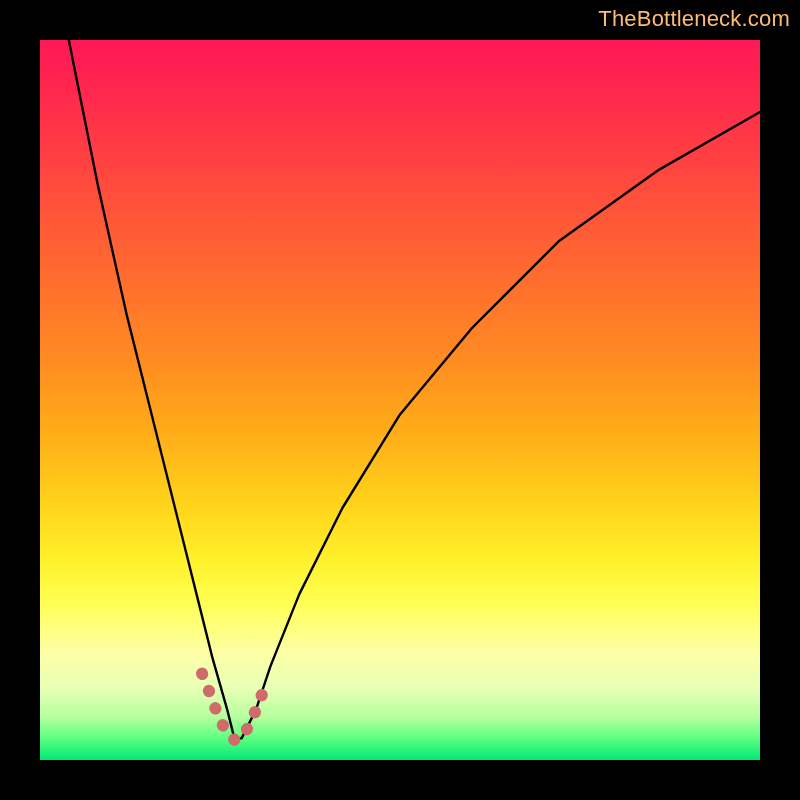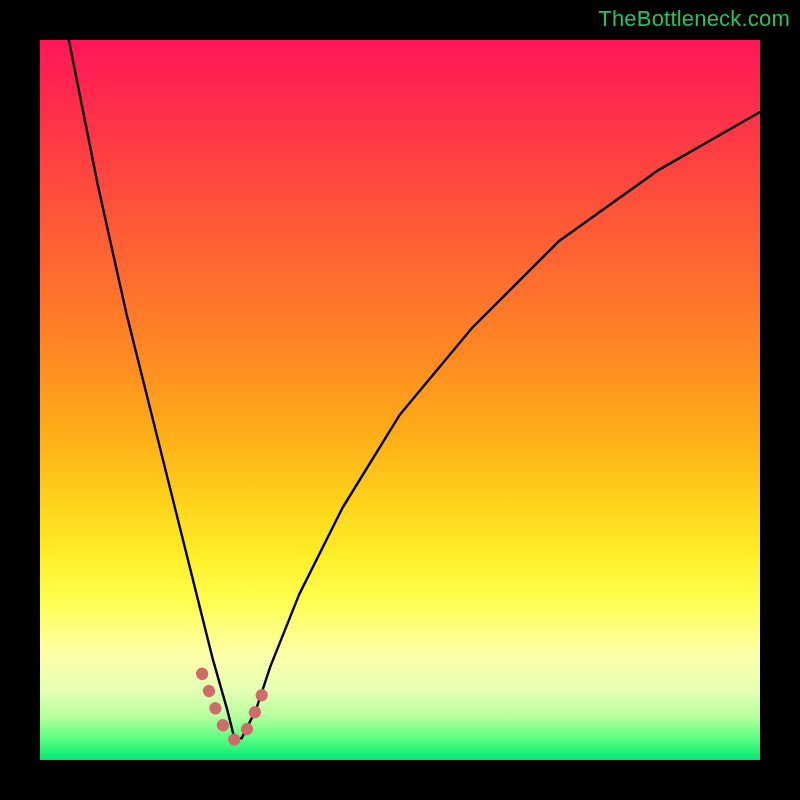--- a/index.html
+++ b/index.html
@@ -41,21 +41,21 @@
       #e8ffb5 90%,
       #b6ff9e 94%,
       #5cff82 97%,
       #00e874 100%
     );
   }
   .watermark {
     position: absolute;
     top: 6px;
     right: 10px;
-    color: #22c55e;
+    color: #fdba74;
     font-size: 22px;
     font-weight: 500;
     letter-spacing: 0.2px;
     user-select: none;
   }
   svg.curve {
     position: absolute;
     left: 0;
     top: 0;
     width: 720px;

